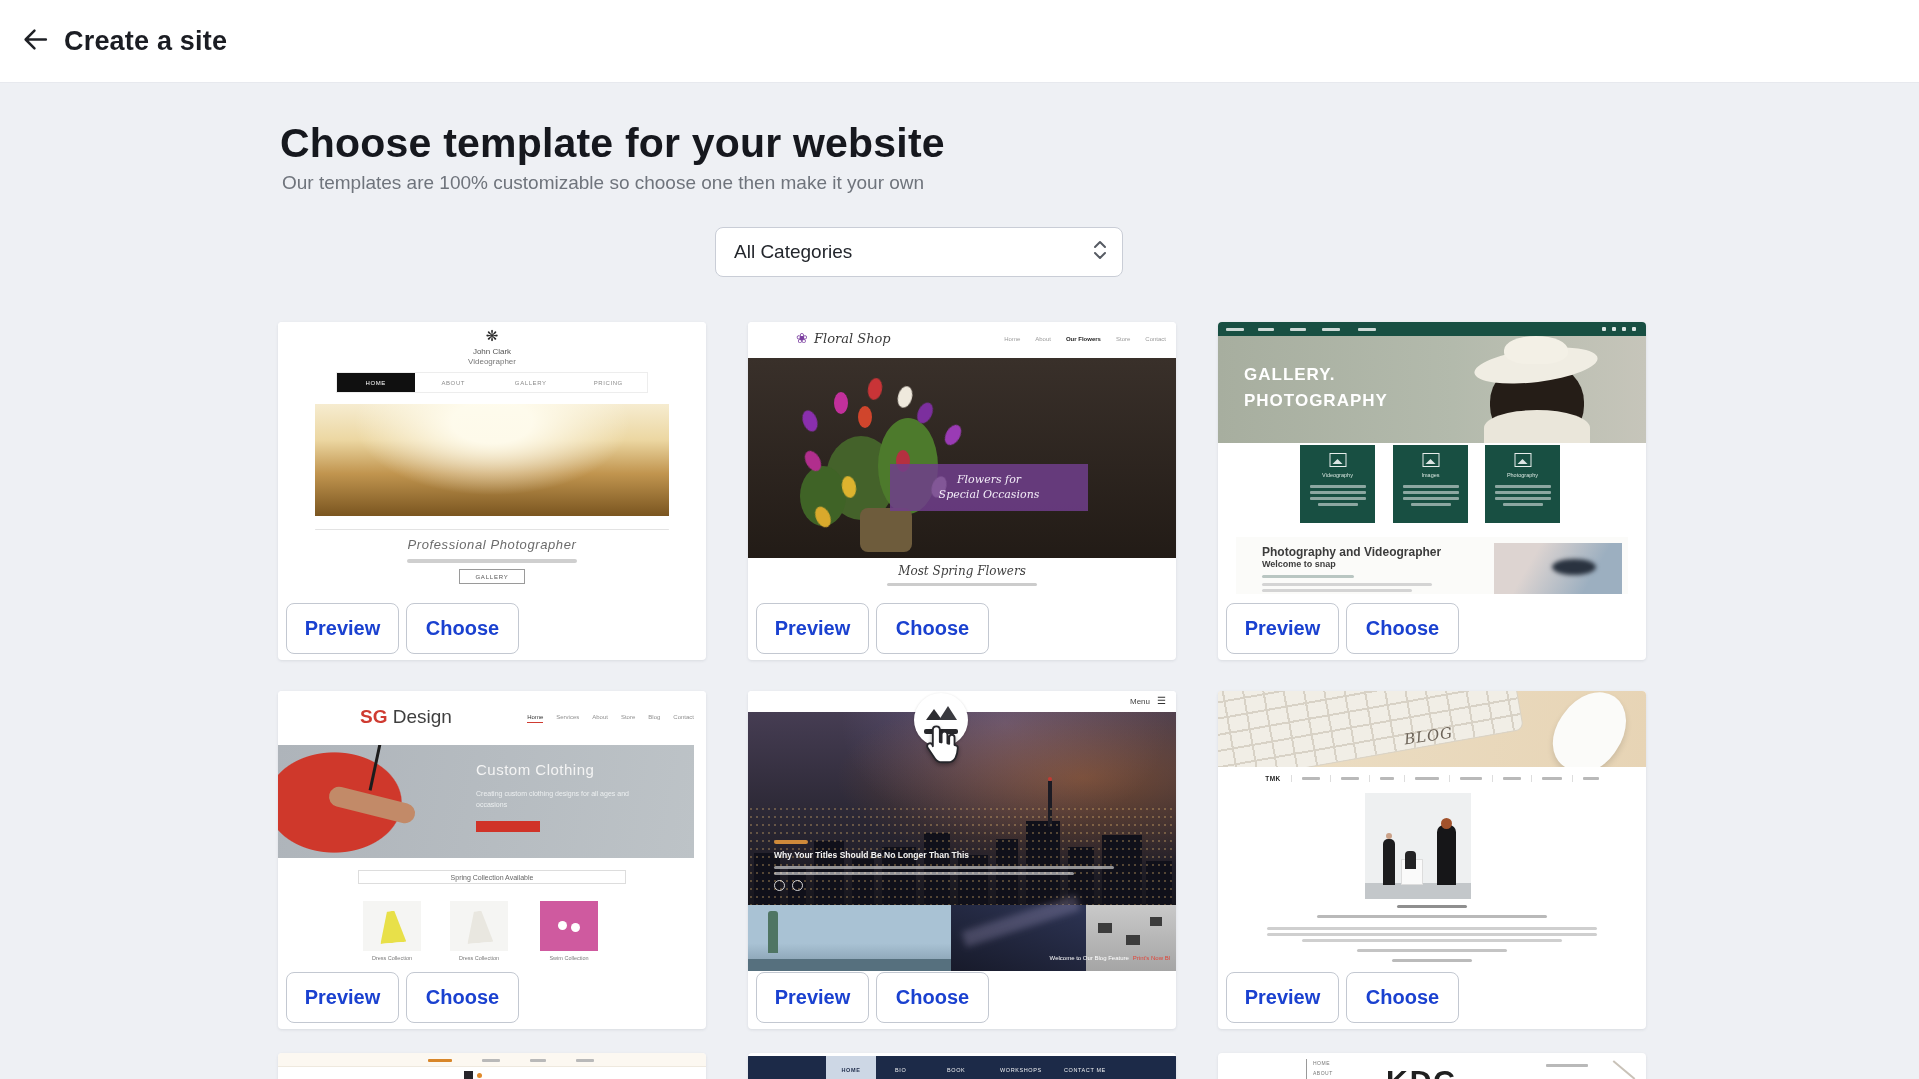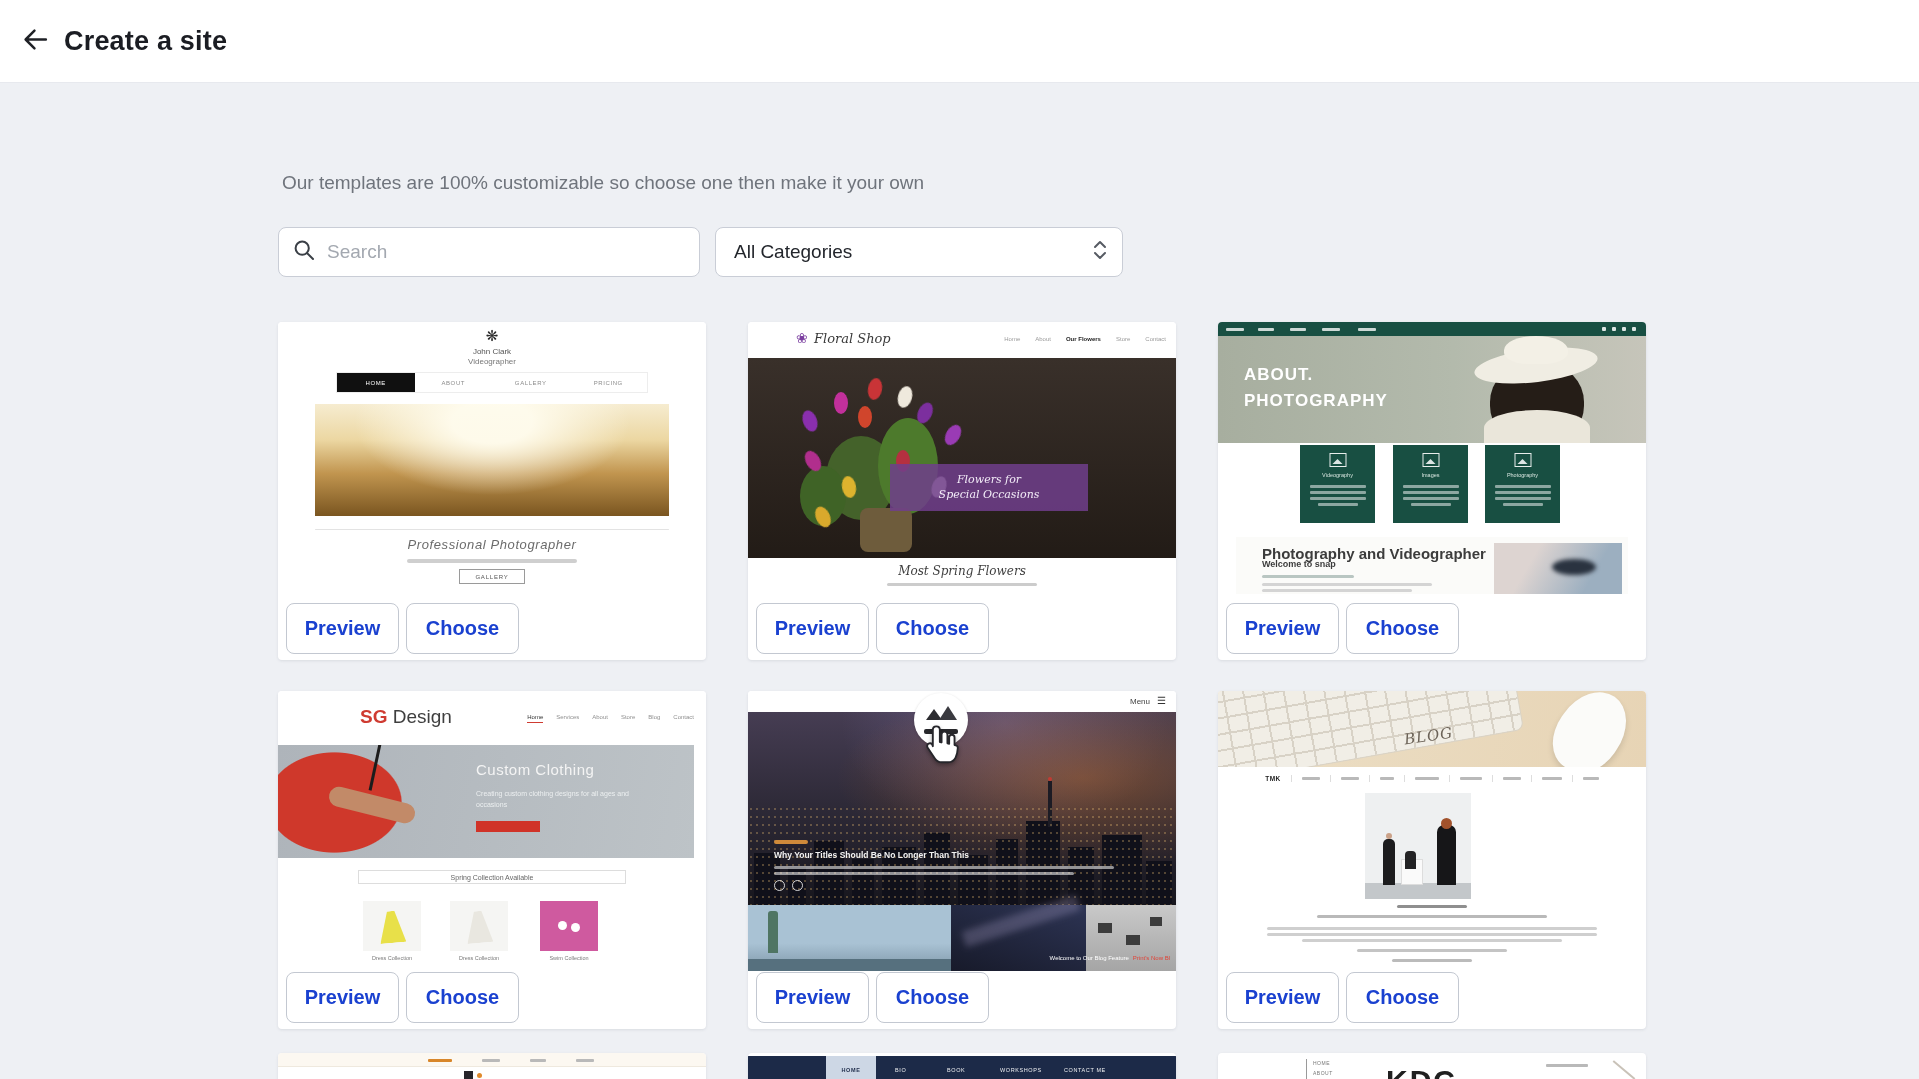--- a/index.html
+++ b/index.html
@@ -96,21 +96,21 @@
   .t3-ht { left: 26px; top: 26px; font-size: 17px; font-weight: bold; color: #fff; letter-spacing: 1px; line-height: 1.5; }
   .t3-tile { position: absolute; top: 123px; width: 75px; height: 78px; background: #184f42; }
   .t3-tile .ib { position: absolute; left: 50%; transform: translateX(-50%); top: 8px; width: 17px; height: 14px;
                  border: 1px solid rgba(255,255,255,.9); }
   .t3-tile .ib::after { content: ""; position: absolute; left: 2px; bottom: 2px; width: 0; height: 0;
                  border-left: 5px solid transparent; border-right: 5px solid transparent; border-bottom: 5px solid rgba(255,255,255,.85); }
   .t3-tile .tt { position: absolute; left: 0; right: 0; top: 27px; text-align: center; font-size: 5.5px; color: #d7e5df; }
   .t3-tile .ln { position: absolute; left: 50%; transform: translateX(-50%); height: 2.5px; width: 56px;
                  background: rgba(255,255,255,.5); border-radius: 1px; }
   .t3-bot { position: absolute; left: 18px; right: 18px; top: 215px; bottom: 0; background: #fbfbf9; }
-  .t3-b1 { left: 26px; top: 8px; font-size: 15px; font-weight: bold; color: #3c3c3c; }
+  .t3-b1 { left: 26px; top: 8px; font-size: 12px; font-weight: bold; color: #3c3c3c; }
   .t3-b2 { left: 26px; top: 22px; font-size: 9px; font-weight: bold; color: #3c3c3c; }
   .t3-photo { position: absolute; left: 258px; top: 6px; right: 6px; bottom: 0;
               background: linear-gradient(120deg, #ddd4d1 30%, #9cafc0 75%); }
   .t3-eye { position: absolute; left: 58px; top: 16px; width: 44px; height: 16px; background: #2a3340;
             border-radius: 50%; filter: blur(2px); }
 
   
   .t4-logo { left: 82px; top: 15px; font-size: 19px; color: #3f3f3f; }
   .t4-logo b { color: #cf3b31; }
   .t4-nav { position: absolute; right: 12px; top: 23px; display: flex; gap: 13px; }
@@ -224,31 +224,23 @@
     <button class="back">
       <span>
         <svg width="27" height="27" viewBox="0 0 26 26" fill="none">
             <path d="M23 13H4M12 4.5 3.5 13l8.5 8.5" stroke="#1f2126" stroke-width="2.4" stroke-linecap="round" stroke-linejoin="round"></path>
           </svg>
       </span>
     </button>
     <h1>Create a site</h1>
   </div>
 
+  <h2 class="h2">Choose template for your website</h2>
   <p class="sub">Our templates are 100% customizable so choose one then make it your own</p>
 
-  <div class="searchbox">
-    <span>
-      <svg width="22" height="22" viewBox="0 0 22 22" fill="none">
-          <circle cx="9.2" cy="9.2" r="6.6" stroke="#3a3f46" stroke-width="2"></circle>
-          <path d="M14.2 14.2 20 20" stroke="#3a3f46" stroke-width="2" stroke-linecap="round"></path>
-        </svg>
-    </span>
-    <input placeholder="Search" style="">
-  </div>
 
   <div class="select">
     <span>All Categories</span>
     <span>
       <svg width="16" height="24" viewBox="0 0 16 24" fill="none">
           <path d="M3 9 8 4l5 5" stroke="#565b63" stroke-width="2" stroke-linecap="round" stroke-linejoin="round"></path>
           <path d="M3 15l5 5 5-5" stroke="#565b63" stroke-width="2" stroke-linecap="round" stroke-linejoin="round"></path>
         </svg>
     </span>
   </div>
@@ -330,21 +322,21 @@
         <u style="right:30px"></u>
         <u style="right:20px"></u>
         <u style="right:10px"></u>
       </div>
       <div class="t3-hero">
         <div class="t3-hair"></div>
         <div class="t3-body"></div>
         <div class="t3-brim"></div>
         <div class="t3-crown"></div>
         <div class="tx t3-ht">
-          <div>ABOUT.</div>
+          <div>GALLERY.</div>
           <div>PHOTOGRAPHY</div>
         </div>
       </div>
       <div class="t3-tile" style="left:82px">
         <div class="ib"></div>
         <div class="tt">Videography</div>
         <div class="ln" style="top:40px"></div>
         <div class="ln" style="top:46px"></div>
         <div class="ln" style="top:52px"></div>
         <div class="ln" style="top:58px;width:40px"></div>

